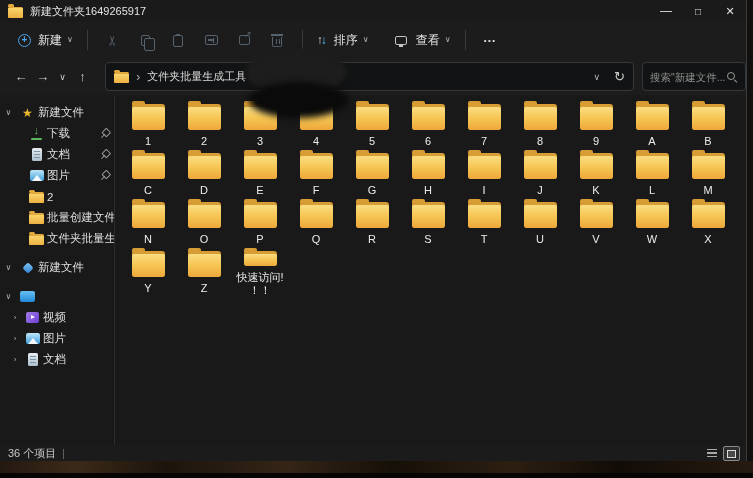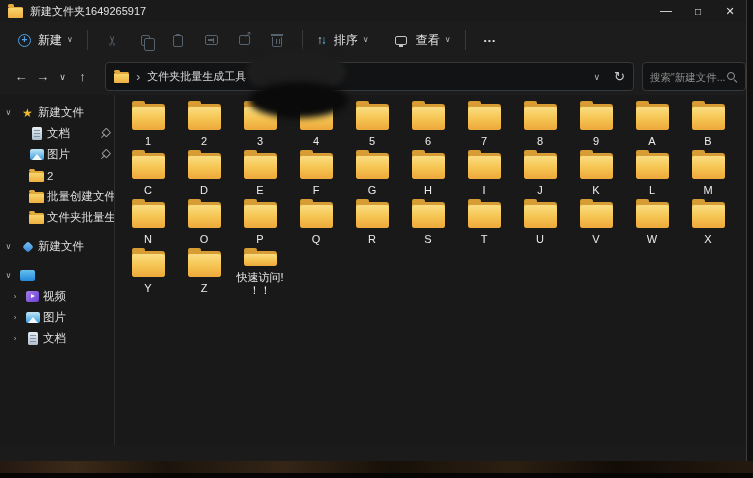--- a/index.html
+++ b/index.html
@@ -221,20 +221,30 @@
 
       <div class="srow">
         <span class="chev-cell">∨</span>
         <span class="sic">
             <span class="star-icon"></span>
           </span>
         <span class="slabel">新建文件</span>
       </div>
       <div>
 
+  <div class="srow">
+    <span class="indent"></span>
+    <span class="sic">
+              <span class="download-icon"></span>
+            </span>
+    <span class="slabel">下载</span>
+    <span class="pin-cell">
+              <span class="pin-icon"></span>
+            </span>
+  </div>
 
   <div class="srow">
     <span class="indent"></span>
     <span class="sic">
               <span class="document-icon"></span>
             </span>
     <span class="slabel">文档</span>
     <span class="pin-cell">
               <span class="pin-icon"></span>
             </span>
@@ -503,19 +513,31 @@
 
   <div class="tile">
     <div class="folder-icon"></div>
     <div class="flabel">快速访问!
 ！！</div>
   </div>
 </div>
     </div>
   </div>
 
+  <div class="statusbar">
+    <span>36 个项目</span>
+    <span class="status-div">|</span>
+    <span class="view-toggles">
+      <span class="vt">
+          <span class="details-icon"></span>
+        </span>
+      <span class="vt sel">
+          <span class="thumb-icon"></span>
+        </span>
+    </span>
+  </div>
 
   <div class="blob1"></div>
   <div class="blob2"></div>
 </div>
 
 <div class="desktop-strip"></div>
 <div class="desktop-bottom"></div>
 
 </body></html>

